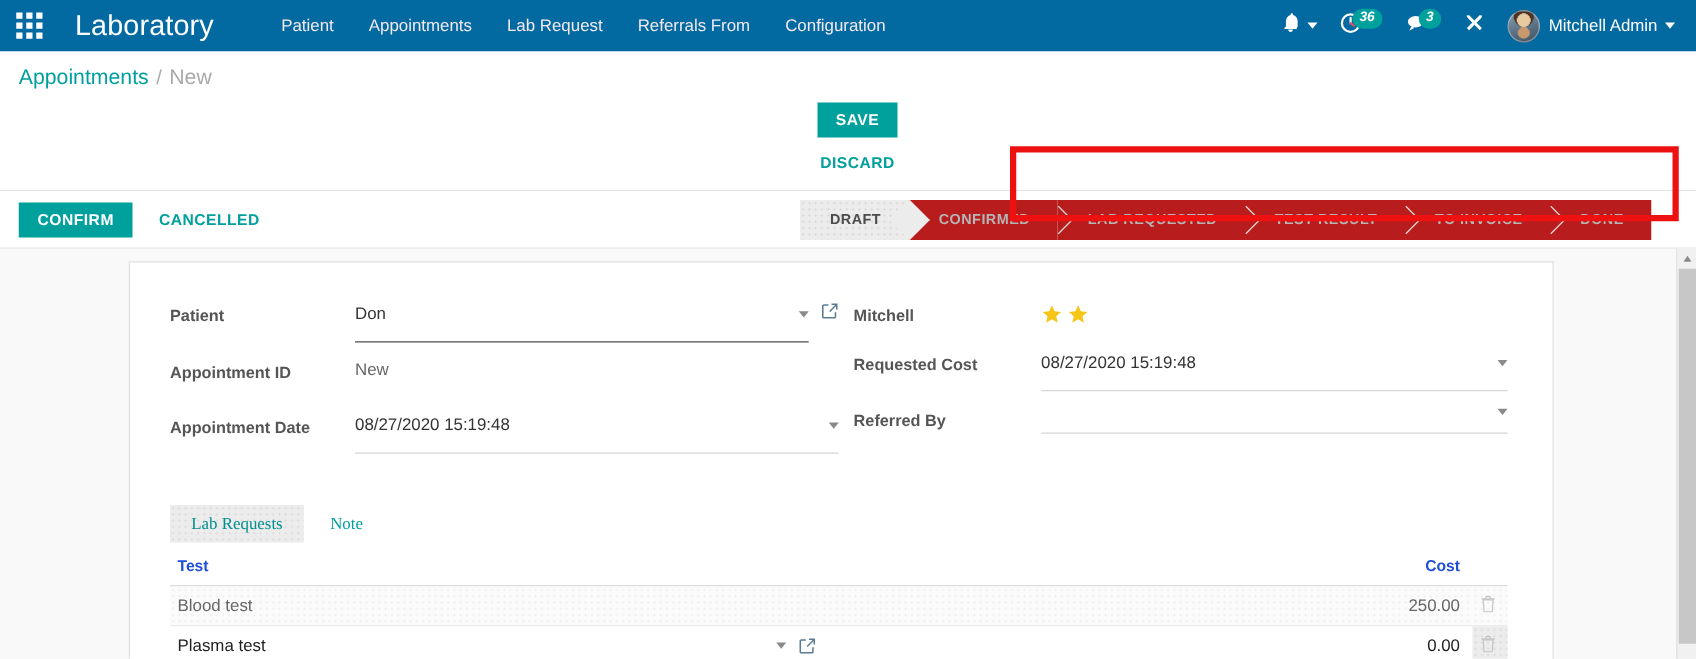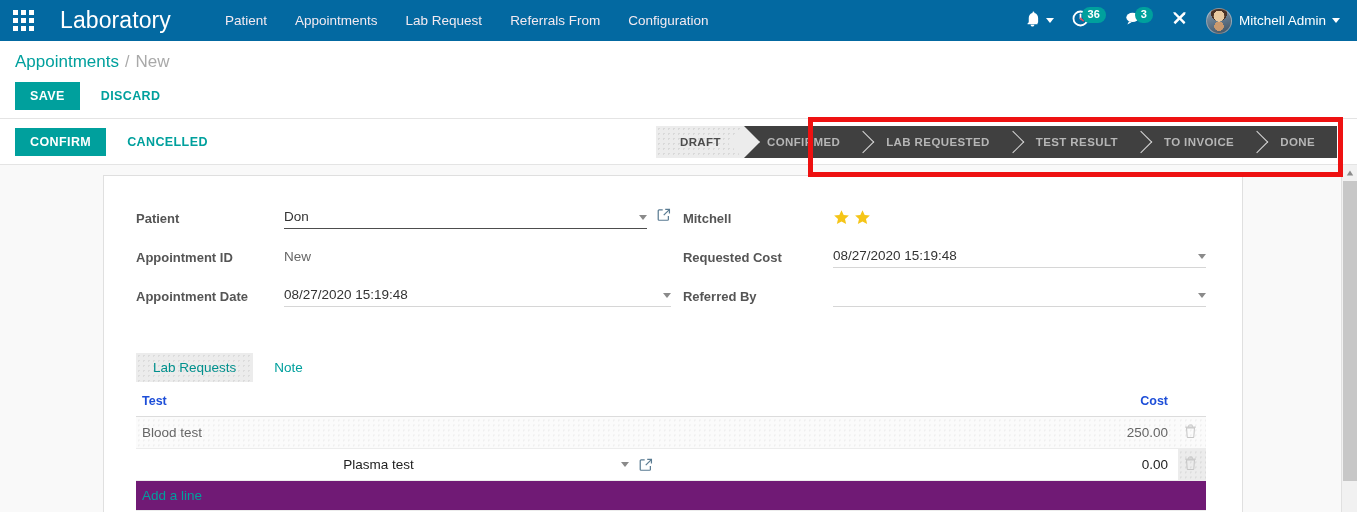--- a/index.html
+++ b/index.html
@@ -78,20 +78,21 @@
     background: #00A09D;
     color: #fff;
     font-size: 11px;
     font-weight: bold;
     border-radius: 9px;
     padding: 1px 6px 2px;
     margin-left: -7px;
     position: relative;
     top: -6px;
     line-height: 13px;
+    font-style: italic;
   }
   .company-name { font-size: 13.5px; white-space: nowrap; }
   .avatar {
     width: 26px; height: 26px;
     border-radius: 50%;
     margin-right: 7px;
     background:
       radial-gradient(circle at 50% 72%, #c9996e 0 22%, transparent 23%),
       radial-gradient(circle at 50% 30%, #e8c9a0 0 26%, transparent 27%),
       radial-gradient(circle at 50% 18%, #4a3327 0 34%, transparent 35%),
@@ -112,20 +113,21 @@
   }
   .bc-link { color: #00A09D; cursor: pointer; }
   .bc-sep { color: #aaa; font-size: 16px; }
   .bc-current { color: #a9a9a9; }
 
   .buttons-row {
     display: flex;
     align-items: center;
     gap: 6px;
     padding: 6px 0 8px 15px;
+    flex-direction: column;
   }
   .btn {
     font-size: 12.5px;
     font-weight: bold;
     letter-spacing: .4px;
     padding: 6px 14px;
     cursor: pointer;
     border: 1px solid transparent;
     border-radius: 0;
     background: transparent;
@@ -141,36 +143,36 @@
     align-items: center;
     height: 46px;
     background: #fff;
     border-bottom: 1px solid #e4e4e4;
     padding-left: 15px;
   }
   .wf-buttons { display: flex; align-items: center; gap: 6px; }
 
   .statusbar {
     position: absolute;
-    right: 20px;
+    right: 36px;
     top: 7px;
     display: flex;
     align-items: stretch;
     height: 32px;
   }
   .stat {
     position: relative;
     display: flex;
     align-items: center;
     padding: 0 22px 0 24px;
     font-size: 11.5px;
     font-weight: bold;
     letter-spacing: .4px;
     color: #b6b6b6;
-    background: #404040;
+    background: #b91c1c;
     cursor: pointer;
     white-space: nowrap;
   }
   .stat::after {
     content: "";
     position: absolute;
     right: -1px; top: 50%;
     width: 15px; height: 15px;
     border-top: 1px solid #d8d8d8;
     border-right: 1px solid #d8d8d8;
@@ -242,21 +244,21 @@
     flex: none;
   }
   .col.right .flabel { width: 150px; }
   .fvalue { flex: 1; position: relative; }
 
   .fld {
     position: relative;
     display: flex;
     align-items: center;
     border-bottom: 1px solid #d6d6d6;
-    padding-bottom: 2px;
+    padding-bottom: 13px;
     min-height: 21px;
   }
   .fld.focused { border-bottom: 1px solid #4d4d4d; }
   .fld-text {
     font-size: 13.5px;
     color: #333;
     flex: 1;
     line-height: 18px;
   }
   .fld.plain { border-bottom: none; }
@@ -285,20 +287,21 @@
     display: flex;
     align-items: center;
     gap: 4px;
     border-bottom: none;
   }
   .tab {
     font-size: 13.5px;
     color: #00A09D;
     padding: 7px 17px;
     cursor: pointer;
+    font-family: Liberation Serif, serif;
   }
   .tab.active {
     background: #ececec;
     background-image: radial-gradient(#dcdcdc 1px, transparent 1px);
     background-size: 5px 5px;
     color: #00908d;
   }
 
   table.lines {
     width: 100%;
@@ -323,21 +326,21 @@
     color: #666;
     vertical-align: middle;
   }
   tr.row-alt td {
     background: #fbfbfb;
     background-image: radial-gradient(#efefef 1px, transparent 1px);
     background-size: 5px 5px;
   }
   tr.row-edit td { background: #fff; color: #222; }
   tr.row-edit td.name-cell { color: #222; }
-  .cell-edit-inner { display: flex; align-items: center; text-align: center; }
+  .cell-edit-inner { display: flex; align-items: center; }
   .cell-edit-inner .grow { flex: 1; }
   .trash-btn { cursor: pointer; opacity: .55; line-height: 0; text-align: center; }
   tr.row-edit .trash {
     background: #ececec;
     background-image: radial-gradient(#dcdcdc 1px, transparent 1px);
     background-size: 5px 5px;
   }
   .add-line-row td {
     background: #701a75;
     border-bottom: 1px solid #ececec;

